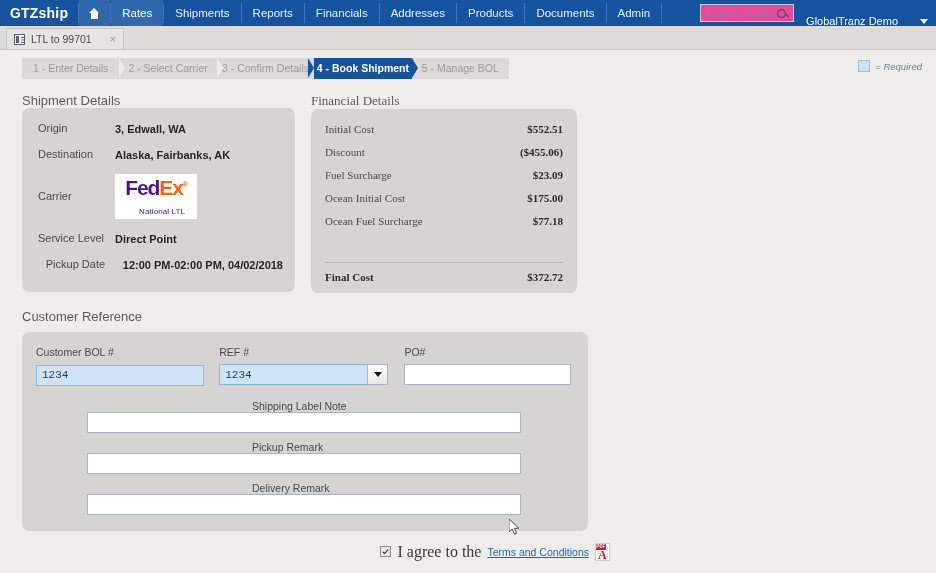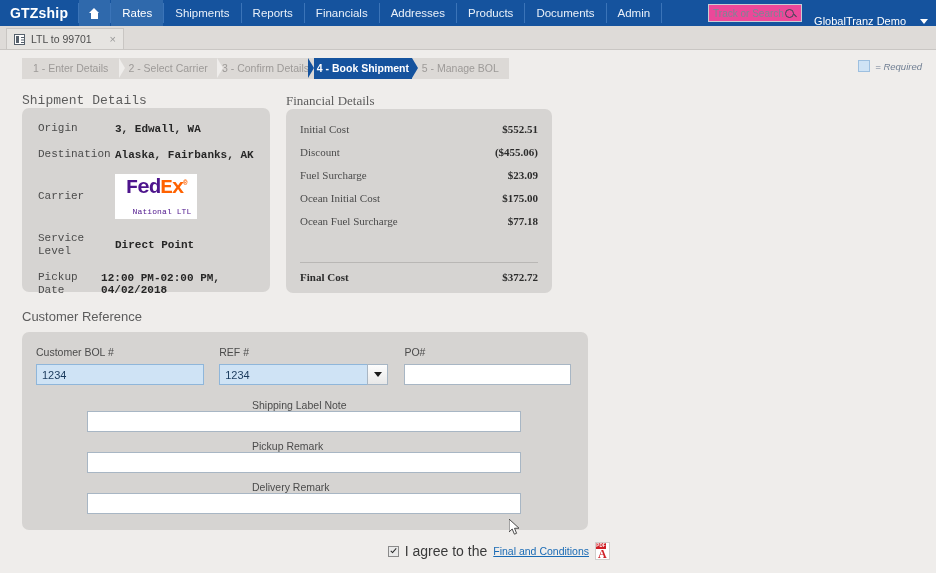--- a/index.html
+++ b/index.html
@@ -58,21 +58,21 @@
     width: 9px; height: 9px; border: 1.4px solid #3a4654;
     border-radius: 50%; position: relative; flex: 0 0 auto;
   }
   .mag::after {
     content: ""; position: absolute; width: 4px; height: 1.4px;
     background: #3a4654; transform: rotate(45deg);
     right: -3.5px; bottom: 0px;
   }
   .userbox {
     color: #ffffff; font-size: 11px; display: flex; align-items: center;
-    padding: 16px 8px 0 4px; gap: 14px; cursor: pointer;
+    padding: 16px 8px 0 4px; gap: 22px; cursor: pointer;
   }
   .caret-d {
     width: 0; height: 0; border-left: 4px solid transparent;
     border-right: 4px solid transparent; border-top: 5px solid #ffffff;
   }
 
   
   .tabstrip {
     height: 24px; background: #dedbd8; display: flex; align-items: flex-end;
     border-bottom: 1px solid #c9c6c3;
@@ -137,21 +137,21 @@
   
   .sect-title {
     font-size: 13px; color: #5c5c5c; font-weight: normal;
   }
   .panel {
     background: #d6d4d2; border-radius: 7px;
   }
 
   .detailsrow { display: flex; gap: 16px; margin: 14px 0 0 22px; }
 
-  .col-ship { width: 248px; font-family: Liberation Mono, monospace; }
+  .col-ship { width: 273px; }
   .col-fin  { width: 266px; font-family: Liberation Serif, serif; }
 
   .panel-ship { padding: 14px 12px 10px 16px; height: 184px; }
   .dl { display: flex; align-items: center; margin-bottom: 13px; }
   .dl:last-child { margin-bottom: 0; justify-content: flex-end; }
   .dt { width: 77px; font-size: 11px; color: #4b4b4b; line-height: 13px; }
   .dd { font-size: 11px; color: #262626; font-weight: bold; }
 
   .fedex-logo {
     background: #ffffff; width: 82px; height: 45px;
@@ -179,21 +179,21 @@
   .crwrap { margin: 16px 0 0 22px; width: 566px; }
   .panel-cr { padding: 14px 16px 16px 14px; margin-top: 8px; }
   .cr-top { display: flex; gap: 0; }
   .cr-field { }
   .cr-lab { font-size: 10.5px; color: #4b4b4b; margin-bottom: 6px; }
   .inp {
     height: 21px; border: 1px solid #a8b6c4; background: #ffffff;
     font-size: 11px; color: #1a3a5c; padding: 0 5px; outline: none;
     font-family: "Liberation Sans", sans-serif;
   }
-  .inp.req { background: #cfe3f5; border-color: #8fb6da; }
+  .inp.req { background: #cfe3f5; border-color: #8fb6da; font-family: Liberation Mono, monospace; }
   .combo { display: flex; }
   .combo .inp { border-right: none; }
   .ddbtn {
     width: 21px; height: 21px; border: 1px solid #a8b6c4;
     background: linear-gradient(#fdfdfd, #e8e8e8);
     display: flex; align-items: center; justify-content: center;
     cursor: pointer;
   }
   .ddbtn i {
     width: 0; height: 0; border-left: 4px solid transparent;
@@ -211,21 +211,21 @@
     gap: 6px; width: 588px; margin: 12px 0 0 22px;
   }
   .chk {
     width: 11px; height: 11px; border: 1px solid #8a8a8a; background: #e9e9e9;
     display: flex; align-items: center; justify-content: center; cursor: pointer;
   }
   .chk i {
     display: block; width: 3px; height: 6px; border: solid #2a2a2a;
     border-width: 0 1.6px 1.6px 0; transform: rotate(42deg); margin-bottom: 1.5px;
   }
-  .agreetext { font-size: 14px; color: #3a3a3a; }
+  .agreetext { font-size: 16px; color: #3a3a3a; font-family: Liberation Serif, serif; }
   .agreelink { font-size: 10.5px; color: #1a6bb5; text-decoration: underline; cursor: pointer; }
   .pdficon {
     width: 15px; height: 18px; background: #ffffff; border: 1px solid #d0cecc;
     position: relative; cursor: pointer; flex: 0 0 auto;
   }
   .pdficon .band {
     position: absolute; left: 0; top: 0; right: 3px; height: 6px;
     background: #cf2027; color: #fff; font-size: 4.5px; font-weight: bold;
     text-align: center; line-height: 6px; letter-spacing: .2px;
   }
@@ -423,21 +423,21 @@
     </div>
 
   </div>
 </div>
 
 <div class="agreerow">
   <span class="chk">
       <i></i>
     </span>
   <span class="agreetext">I agree to the</span>
-  <span class="agreelink">Final and Conditions</span>
+  <span class="agreelink">Terms and Conditions</span>
   <span class="pdficon">
     <span class="band">PDF</span>
     <span class="a">A</span>
   </span>
 </div>
 
 <div class="btnrow">
   <button class="btn btn-back">Back</button>
   <span class="btnspacer"></span>
   <button class="btn btn-fav">Save to Favorites</button>

